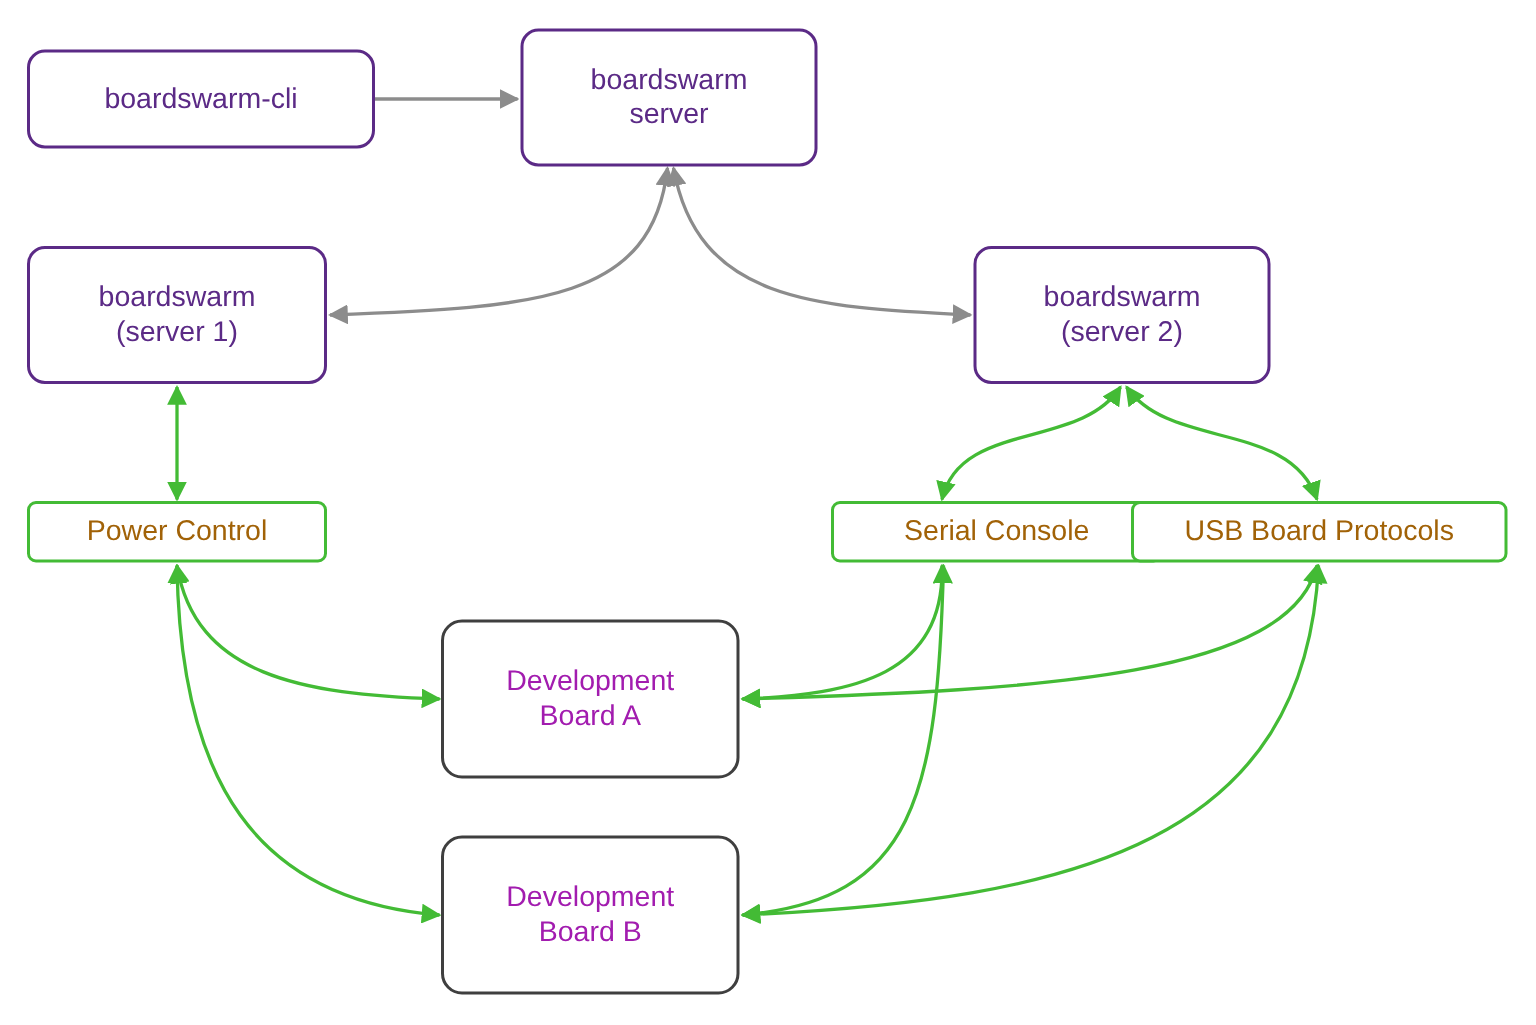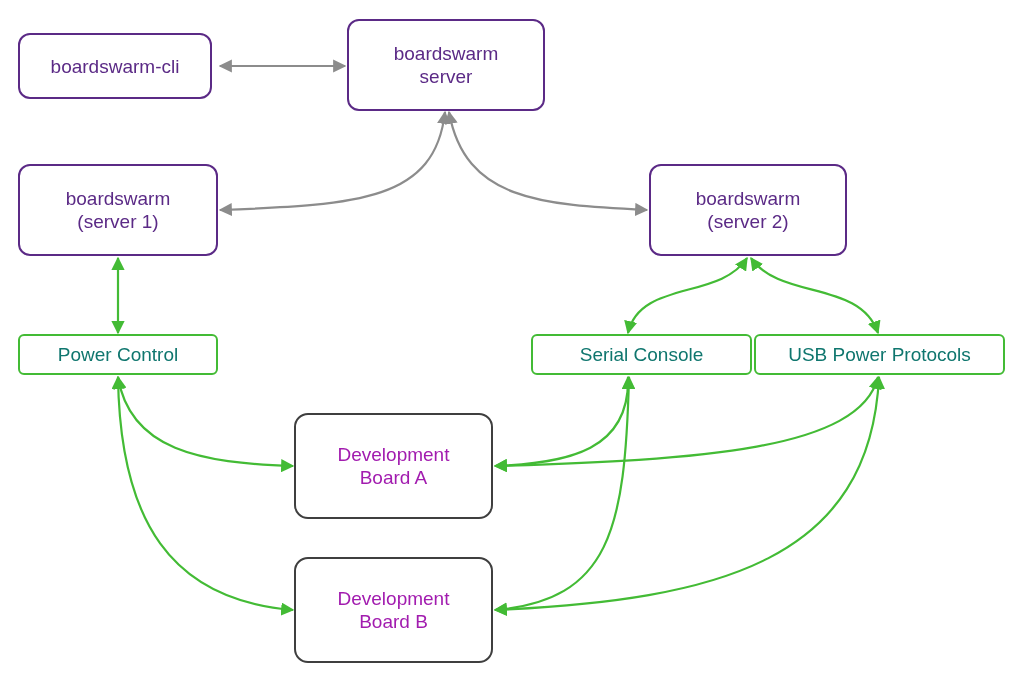--- a/index.html
+++ b/index.html
@@ -2,21 +2,21 @@
 <html><head>
 <meta charset="utf-8">
 <style>
   html, body { margin: 0; padding: 0; background: #ffffff; }
   body { width: 1024px; height: 683px; position: relative; overflow: hidden;
          font-family: "Liberation Sans", sans-serif; }
   svg.edges { position: absolute; left: 0; top: 0; width: 1024px; height: 683px; }
   .node { position: absolute; box-sizing: border-box; display: flex; align-items: center;
           justify-content: center; text-align: center; background: #fff; font-size: 19px; line-height: 23px; }
   .purple { border: 2px solid #5b2a86; color: #5b2a86; border-radius: 12px; }
-  .green { border: 2px solid #43bb35; color: #0f766e; border-radius: 6px; }
+  .green { border: 2px solid #43bb35; color: #a16207; border-radius: 6px; }
   .dark { border: 2px solid #3f3f3f; color: #a21caf; border-radius: 14px; }
   .lbl { white-space: pre-line; }
 </style>
 </head>
 <body>
 
 <svg class="edges" viewBox="0 0 1024 683">
   <defs>
     <marker id="ag" viewBox="0 0 10 10" refX="9" refY="5" markerWidth="6" markerHeight="6" orient="auto-start-reverse">
       <path d="M0,0 L10,5 L0,10 z" fill="#8c8c8c"></path>
@@ -34,43 +34,43 @@
     <path stroke="#43bb35" marker-start="url(#agr)" marker-end="url(#agr)" d="M751,258 C780,300 860,280 878,333"></path>
     <path stroke="#43bb35" marker-start="url(#agr)" marker-end="url(#agr)" d="M118,377 C130,450 200,463 293,466"></path>
     <path stroke="#43bb35" marker-start="url(#agr)" marker-end="url(#agr)" d="M118,377 C120,520 170,600 293,610"></path>
     <path stroke="#43bb35" marker-start="url(#agr)" marker-end="url(#agr)" d="M628,377 C630,450 570,463 495,466"></path>
     <path stroke="#43bb35" marker-start="url(#agr)" marker-end="url(#agr)" d="M629,377 C625,530 610,600 495,610"></path>
     <path stroke="#43bb35" marker-start="url(#agr)" marker-end="url(#agr)" d="M878,377 C860,450 700,460 495,466"></path>
     <path stroke="#43bb35" marker-start="url(#agr)" marker-end="url(#agr)" d="M879,377 C870,560 720,600 495,610"></path>
   </g>
 </svg>
 
-<div class="node purple" style="left:18px;top:33px;width:194px;height:66px;">
+<div class="node purple" style="left:18px;top:33px;width:232px;height:66px;">
   <span class="lbl">boardswarm-cli</span>
 </div>
 <div class="node purple" style="left:347px;top:19px;width:198px;height:92px;">
   <span class="lbl">boardswarm
 server</span>
 </div>
 <div class="node purple" style="left:18px;top:164px;width:200px;height:92px;">
   <span class="lbl">boardswarm
 (server 1)</span>
 </div>
 <div class="node purple" style="left:649px;top:164px;width:198px;height:92px;">
   <span class="lbl">boardswarm
 (server 2)</span>
 </div>
 <div class="node green" style="left:18px;top:334px;width:200px;height:41px;">
   <span class="lbl">Power Control</span>
 </div>
-<div class="node green" style="left:531px;top:334px;width:221px;height:41px;">
+<div class="node green" style="left:554px;top:334px;width:221px;height:41px;">
   <span class="lbl">Serial Console</span>
 </div>
 <div class="node green" style="left:754px;top:334px;width:251px;height:41px;">
-  <span class="lbl">USB Power Protocols</span>
+  <span class="lbl">USB Board Protocols</span>
 </div>
 <div class="node dark" style="left:294px;top:413px;width:199px;height:106px;">
   <span class="lbl">Development
 Board A</span>
 </div>
 <div class="node dark" style="left:294px;top:557px;width:199px;height:106px;">
   <span class="lbl">Development
 Board B</span>
 </div>
 

